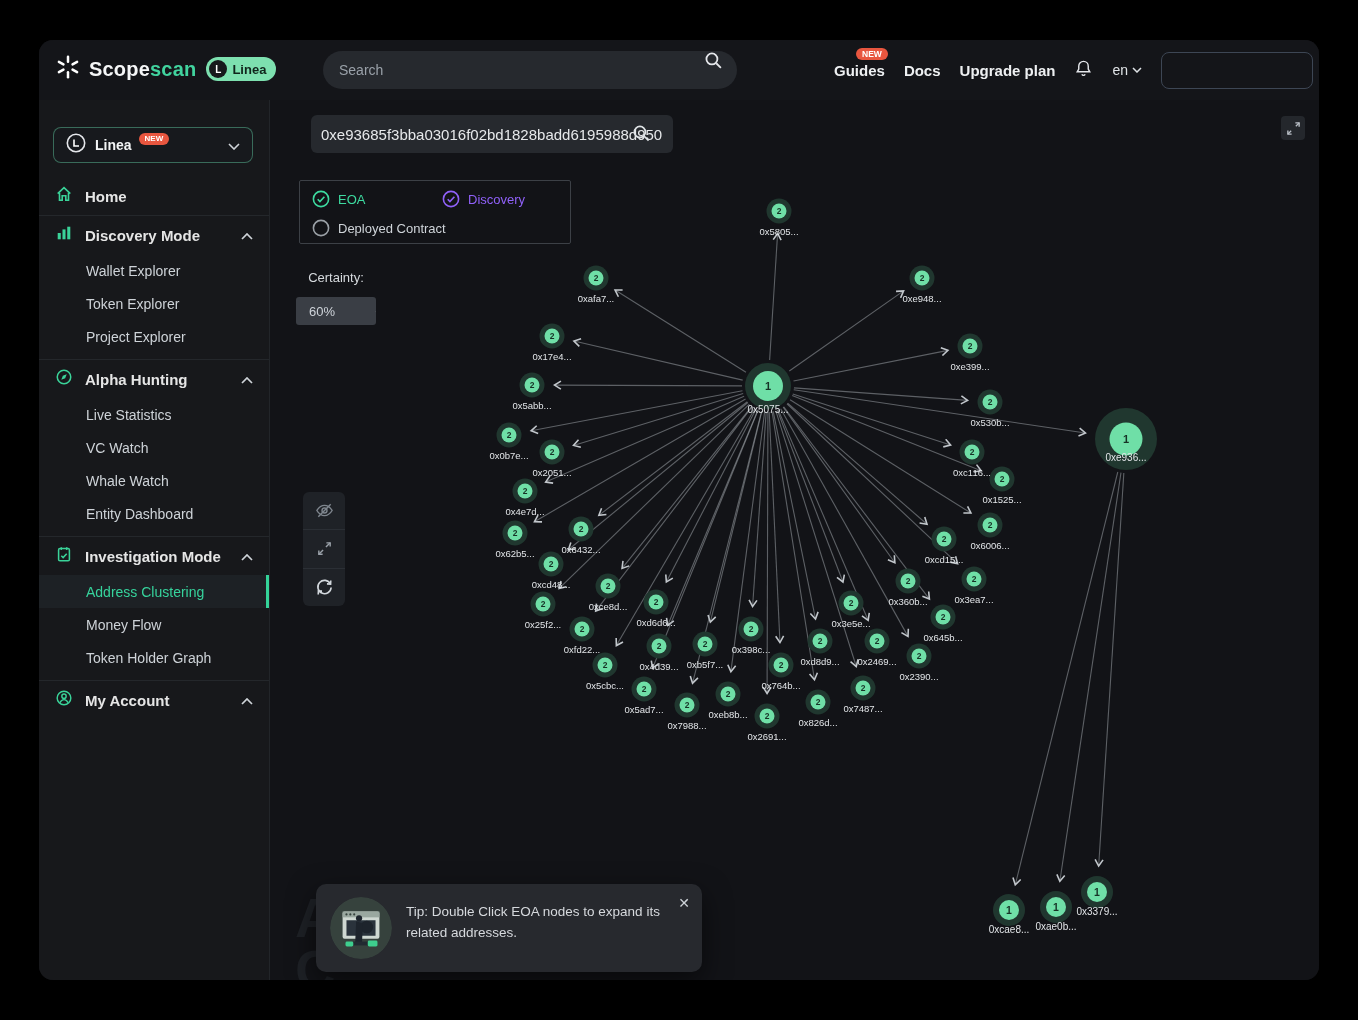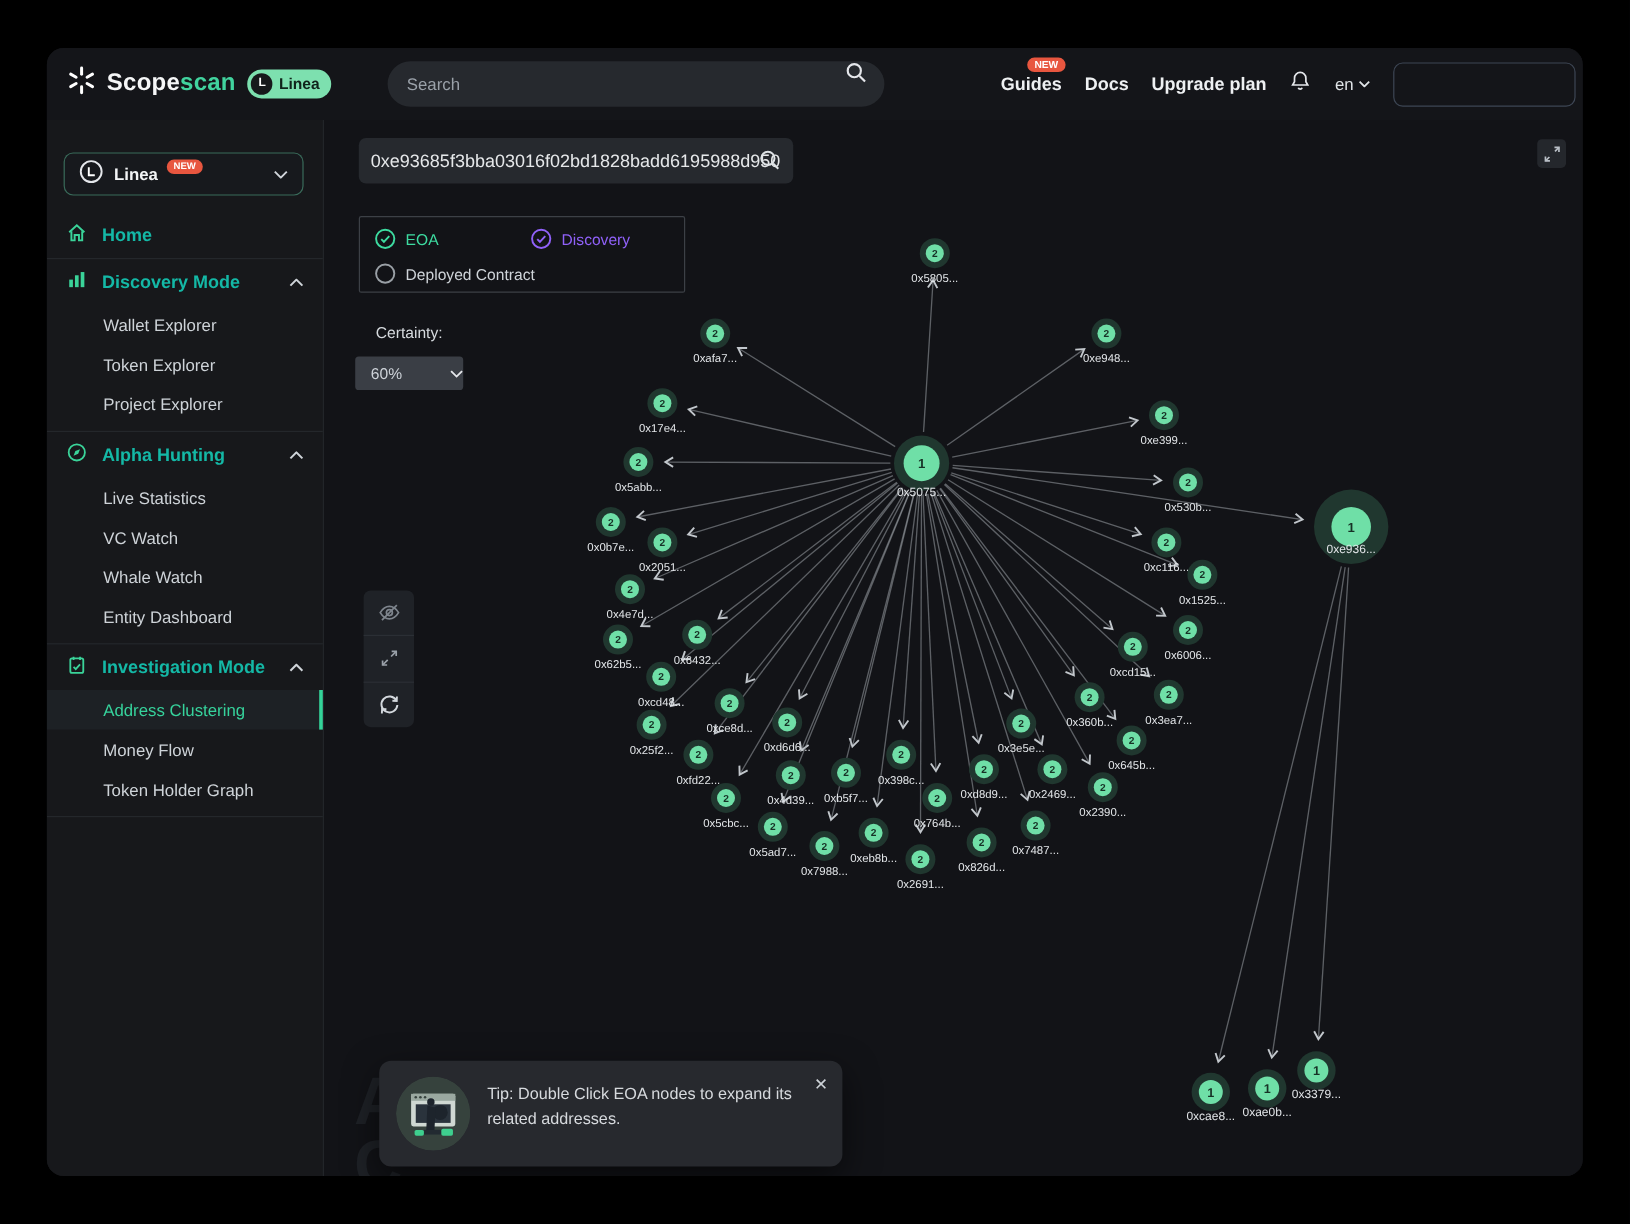--- a/index.html
+++ b/index.html
@@ -38,56 +38,56 @@
     border-right:1px solid #222529; z-index:4; }
   .chain-select { margin:27px 16px 14px 14px; height:36px; border:1px solid rgba(110,231,183,.4);
     border-radius:8px; display:flex; align-items:center; gap:9px; padding:0 12px; cursor:pointer; background:#17191d; }
   .chain-select .lbl { color:#f2f4f5; font-size:14px; font-weight:bold; }
   .chain-select .badge-new { transform:translateY(-6px); margin-left:-2px; font-size:8px; }
   .chain-select .chev { margin-left:auto; }
 
   .nav-section { border-top:1px solid #24272b; }
   .nav-section:first-of-type { border-top:none; }
   .nav-head { display:flex; align-items:center; gap:12px; height:38px; padding:0 16px; cursor:pointer; }
-  .nav-head .nlabel { color:#14b8a6; font-size:15px; font-weight:bold; }
+  .nav-head .nlabel { color:#e5e5e5; font-size:15px; font-weight:bold; }
   .nav-head .chev { margin-left:auto; }
   .nav-sub { display:flex; align-items:center; height:33px; padding-left:47px; color:#ced3d8;
     font-size:14px; cursor:pointer; position:relative; }
   .nav-sub.active { background:#1d2125; color:#36d39c; }
   .nav-sub.active::after { content:""; position:absolute; right:0; top:0; bottom:0; width:3px; background:#34d399; }
   .nav-section .spacer { height:6px; }
 
   
   .main { position:absolute; left:231px; top:60px; right:0; bottom:0; background:#121317; overflow:hidden; }
 
   .watermark { position:absolute; left:25px; top:792px; z-index:0; color:#1e2126; font-weight:bold;
     font-size:56px; line-height:52px; }
   .watermark-ring { position:absolute; left:170px; top:845px; width:26px; height:26px; border:4px solid #1e2126;
     border-radius:50%; z-index:0; }
 
   #graph-svg { position:absolute; left:0; top:0; z-index:1; }
 
   .addr-wrap { position:absolute; left:29px; top:15px; width:362px; height:38px; z-index:2; }
   .addr-wrap input { width:100%; height:100%; background:#26292e; border:none; outline:none; border-radius:6px;
-    color:#e6e8ea; font-size:15px; padding:0 2px 0 10px; white-space:nowrap; overflow:hidden; }
+    color:#e6e8ea; font-size:15px; padding:0 2px 0 10px; white-space:nowrap; overflow:hidden;margin-left:12px; }
   .addr-wrap .mag { position:absolute; right:10px; top:9px; }
 
   .fullscreen-btn { position:absolute; left:1011px; top:16px; width:24px; height:24px; background:#24272c;
     border-radius:4px; z-index:2; display:flex; align-items:center; justify-content:center; cursor:pointer; }
 
   .legend { position:absolute; left:29px; top:80px; width:272px; height:64px; border:1px solid #3c4046;
     border-radius:2px; z-index:2; }
   .legend-item { position:absolute; display:flex; align-items:center; gap:8px; font-size:13px; cursor:pointer; }
   .li-eoa { left:12px; top:9px; color:#3ddba0; }
   .li-exch { left:142px; top:9px; color:#9061f9; }
   .li-dep { left:12px; top:38px; color:#cfd4d9; }
 
   .certainty-row { position:absolute; left:26px; top:170px; z-index:2; display:flex; align-items:center; gap:12px;flex-direction:column; }
   .certainty-row .clabel { color:#d6dade; font-size:13px; }
-  .cert-dd { width:90px; height:28px; background:#3a3e45; border-radius:3px; display:flex; align-items:center;
+  .cert-dd { width:80px; height:28px; background:#3a3e45; border-radius:3px; display:flex; align-items:center;
     padding:0 0 0 13px; cursor:pointer;gap:40px; }
   .cert-dd .cval { color:#ced3d9; font-size:13px; flex:1; }
 
   .side-toolbar { position:absolute; left:33px; top:392px; width:42px; height:114px; background:#1f2227;
     border-radius:6px; z-index:2; display:flex; flex-direction:column; }
   .tool-btn { flex:1; display:flex; align-items:center; justify-content:center; cursor:pointer; }
   .tool-btn + .tool-btn { border-top:1px solid #2b2f35; }
 
   .tip-card { position:absolute; left:46px; top:784px; width:386px; height:88px; background:#27292e;
     border-radius:10px; box-shadow:0 10px 28px rgba(0,0,0,.55); z-index:3; }
@@ -226,20 +226,31 @@
             <span class="chev"><svg viewBox="0 0 12 7" width="12" height="7">
                 <polyline points="1,6 6,1 11,6" fill="none" stroke="#cfd4d9" stroke-width="1.7"></polyline>
               </svg></span>
           </div>
           <div class="nav-sub active">Address Clustering</div>
           <div class="nav-sub">Money Flow</div>
           <div class="nav-sub">Token Holder Graph</div>
           <div class="spacer"></div>
         </div>
         <div class="nav-section">
+          <div class="nav-head">
+            <span><svg viewBox="0 0 20 20" width="18" height="18" fill="none" stroke="#3ad399" stroke-width="1.6">
+                <circle cx="10" cy="10" r="7.6"></circle>
+                <circle cx="10" cy="8" r="2.4"></circle>
+                <path d="M5.5 15.2 c1 -2.4 2.6 -3.4 4.5 -3.4 s3.5 1 4.5 3.4"></path>
+              </svg></span>
+            <span class="nlabel">My Account</span>
+            <span class="chev"><svg viewBox="0 0 12 7" width="12" height="7">
+                <polyline points="1,6 6,1 11,6" fill="none" stroke="#cfd4d9" stroke-width="1.7"></polyline>
+              </svg></span>
+          </div>
           <div class="spacer"></div>
         </div>
       </nav>
   </div>
 
   <div class="main">
     <div class="watermark">A<br>C</div>
     <div class="watermark-ring"></div>
 
     <svg id="graph-svg" width="1049" height="880">

